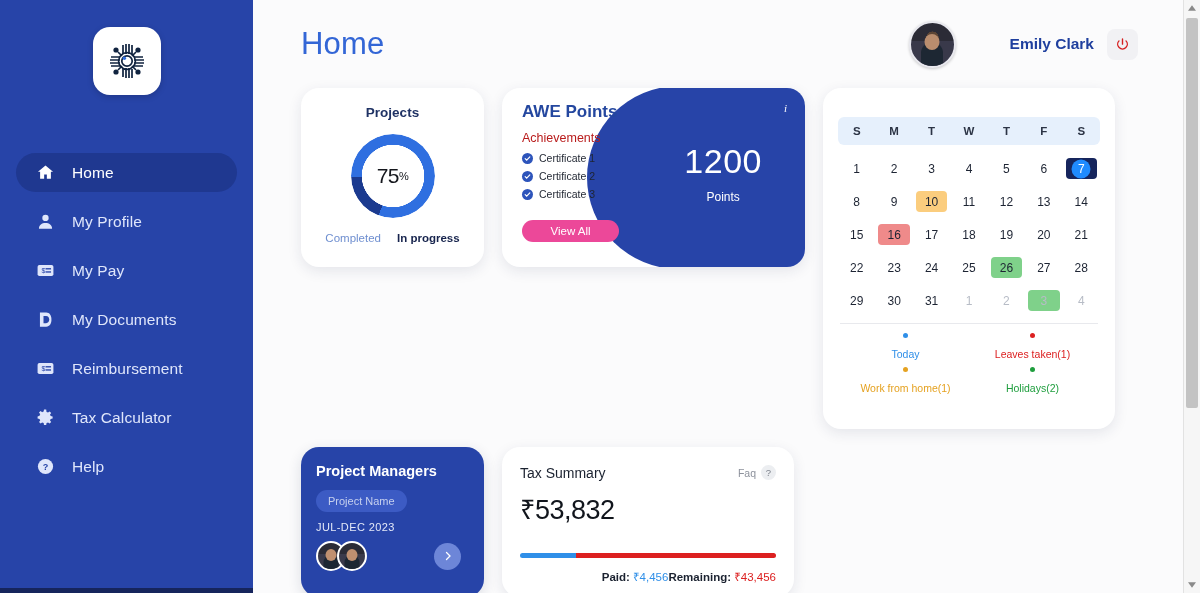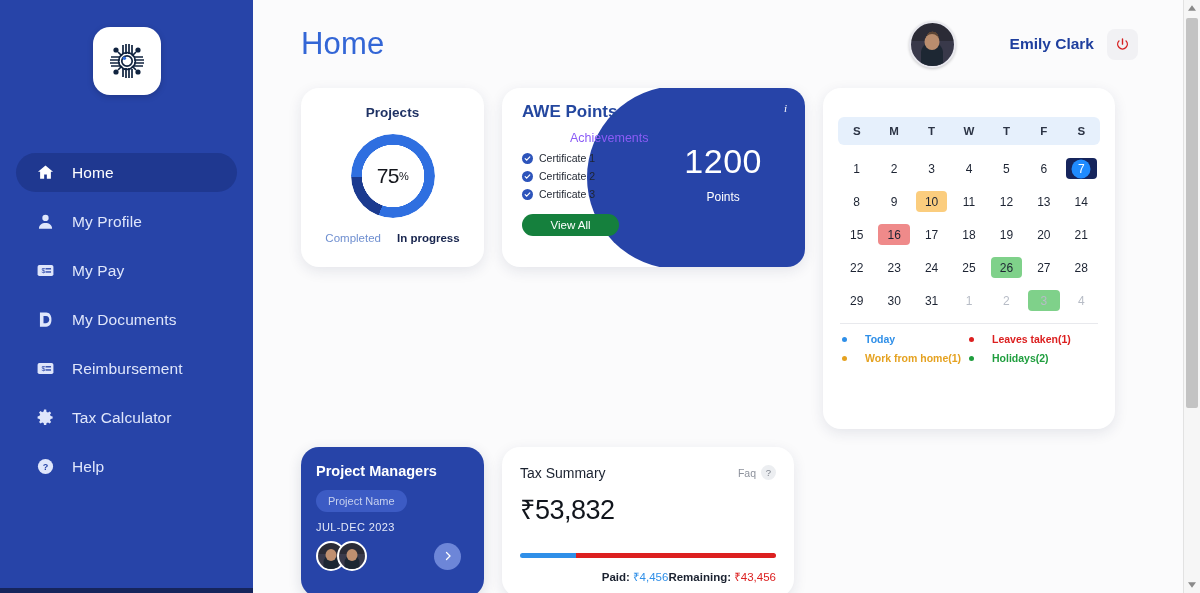--- a/index.html
+++ b/index.html
@@ -102,31 +102,31 @@
   .lg-progress { color:#17244d; font-weight:700; }
 
   
   .awe-card { width:303px; height:179px; position:relative; overflow:hidden; padding:14px 0 0 20px; }
   .awe-blob {
     position:absolute; right:-2px; top:-2px; width:220px; height:183px;
     background:#2744a8;
     border-radius:110px 18px 18px 110px;
   }
   .awe-title { font-size:17px; font-weight:700; color:#24479f; position:relative; }
-  .awe-sub { font-size:12.5px; color:#8b5cf6; margin-top:9px; position:relative;margin-left:48px; }
+  .awe-sub { font-size:12.5px; color:#b91c1c; margin-top:9px; position:relative; }
   .cert-list { margin-top:7px; position:relative; }
   .cert-item { display:flex; align-items:center; gap:6px; font-size:10.5px; color:#1e2430; margin-bottom:6px; }
   .cert-check {
     width:11px; height:11px; border-radius:50%; background:#2d54bb; flex:0 0 11px;
     display:flex; align-items:center; justify-content:center;
   }
   .cert-check svg { display:block; }
   .viewall-btn {
-    position:relative; margin-top:14px; width:97px; height:22px; border-radius:11px;
-    background:#15803d; color:#fff; font-size:11.5px;
+    position:relative; margin-top:20px; width:97px; height:22px; border-radius:11px;
+    background:#ec4899; color:#fff; font-size:11.5px;
     display:flex; align-items:center; justify-content:center; cursor:pointer; border:none;
     font-family:inherit;
   }
   .awe-points { position:absolute; right:43px; top:56px; text-align:center; color:#fff; }
   .awe-points .big { font-size:34px; letter-spacing:.5px; line-height:1; }
   .awe-points .cap { font-size:12px; margin-top:12px; }
   .info-i {
     position:absolute; right:18px; top:14px; color:#fff; font-size:11px; font-style:italic;
     font-family:"Liberation Serif", serif; cursor:pointer;
   }
@@ -156,21 +156,21 @@
   .today-dot {
     position:absolute; left:50%; top:50%; transform:translate(-50%,-50%);
     width:19px; height:19px; border-radius:50%; background:#1f8bff; z-index:1;
   }
   .cal-cell.today span.num { color:#ffffff; }
   .pill-wfh { background:#fbcd7e; }
   .pill-leave { background:#ef8a8a; }
   .pill-holiday { background:#7fd18a; }
   .cal-sep { height:1px; background:#e8e9ed; margin:9px 2px 0; }
   .cal-legend { display:grid; grid-template-columns:1fr 1fr; row-gap:7px; margin-top:9px; padding:0 4px; }
-  .lg { display:flex; align-items:center; gap:18px; font-size:10.5px; font-weight:700; }
+  .lg { display:flex; align-items:center; gap:10px; font-size:10.5px; font-weight:400;flex-direction:column; }
   .lg i { width:5px; height:5px; border-radius:50%; display:block; }
 
   
   .pm-card { width:183px; height:150px; background:#2744a8; border-radius:18px; padding:16px 15px 0; position:relative; box-shadow:0 4px 14px rgba(30,40,80,.14); }
   .pm-title { color:#fff; font-size:14.5px; font-weight:700; }
   .pm-chip {
     margin-top:11px; display:inline-flex; align-items:center; justify-content:center;
     height:22px; padding:0 12px; border-radius:11px; background:#3c5bc4;
     color:#c6d0ee; font-size:11px; cursor:pointer;
   }

